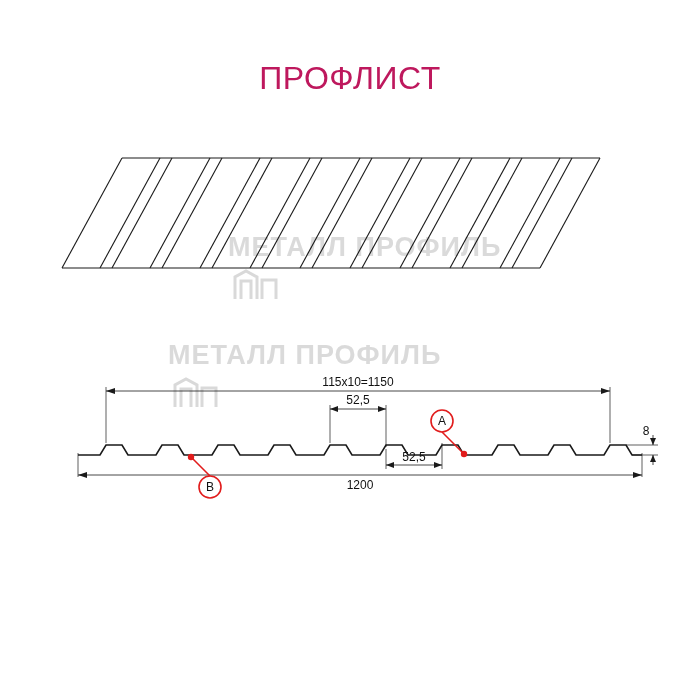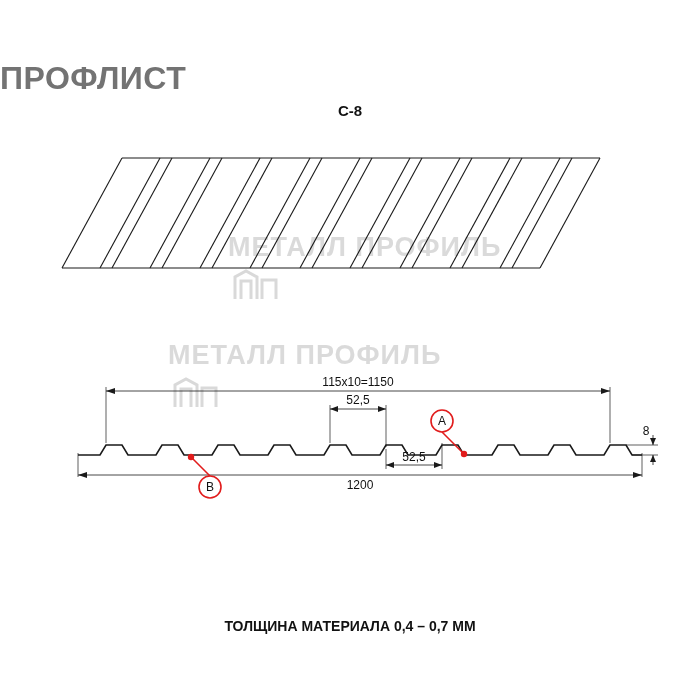--- a/index.html
+++ b/index.html
@@ -18,24 +18,25 @@
   .page {
     position: relative;
     width: 700px;
     height: 700px;
   }
   .title {
     position: absolute;
     top: 60px;
     left: 0;
     width: 700px;
+    text-align: center;
     font-size: 32px;
-    font-weight: bold;
+    font-weight: normal;
     letter-spacing: 0.5px;
-    color: #737373;
+    color: #be185d;
   }
   .subtitle {
     position: absolute;
     top: 102px;
     left: 0;
     width: 700px;
     text-align: center;
     font-size: 15px;
     font-weight: bold;
     color: #111111;
@@ -91,21 +92,20 @@
     font-family: "Liberation Sans", sans-serif;
     fill: #111111;
   }
 </style>
 </head>
 <body>
 
 <div class="page">
 
   <div class="title">ПРОФЛИСТ</div>
-  <div class="subtitle">С-8</div>
 
   <div class="watermark wm1">МЕТАЛЛ ПРОФИЛЬ</div>
   <div class="watermark wm2">МЕТАЛЛ ПРОФИЛЬ</div>
 
   <div class="wm-logo" style="left:232px; top:268px;">
     <svg width="48" height="34" viewBox="0 0 48 34">
       <path d="M3 31 L3 9 L14 3 L25 9 L25 31" fill="none" stroke="#d9d9d9" stroke-width="3"></path>
       <path d="M9 31 L9 13 L19 13 L19 31" fill="none" stroke="#d9d9d9" stroke-width="3"></path>
       <path d="M30 31 L30 12 L44 12 L44 31" fill="none" stroke="#d9d9d9" stroke-width="3"></path>
     </svg>
@@ -230,15 +230,14 @@
 
       <g>
         <circle cx="150" cy="122" r="11" fill="none" stroke="#e11c1c" stroke-width="1.6"></circle>
         <line x1="150" y1="111" x2="132" y2="93" stroke="#e11c1c" stroke-width="1.6"></line>
         <circle cx="131" cy="92" r="3.2" fill="#e11c1c"></circle>
       </g>
       <text x="150" y="126" text-anchor="middle" font-size="12" fill="#e11c1c">B</text>
     </svg>
   </div>
 
-  <div class="footer-note">ТОЛЩИНА МАТЕРИАЛА 0,4 – 0,7 ММ</div>
 
 </div>
 
 </body></html>

